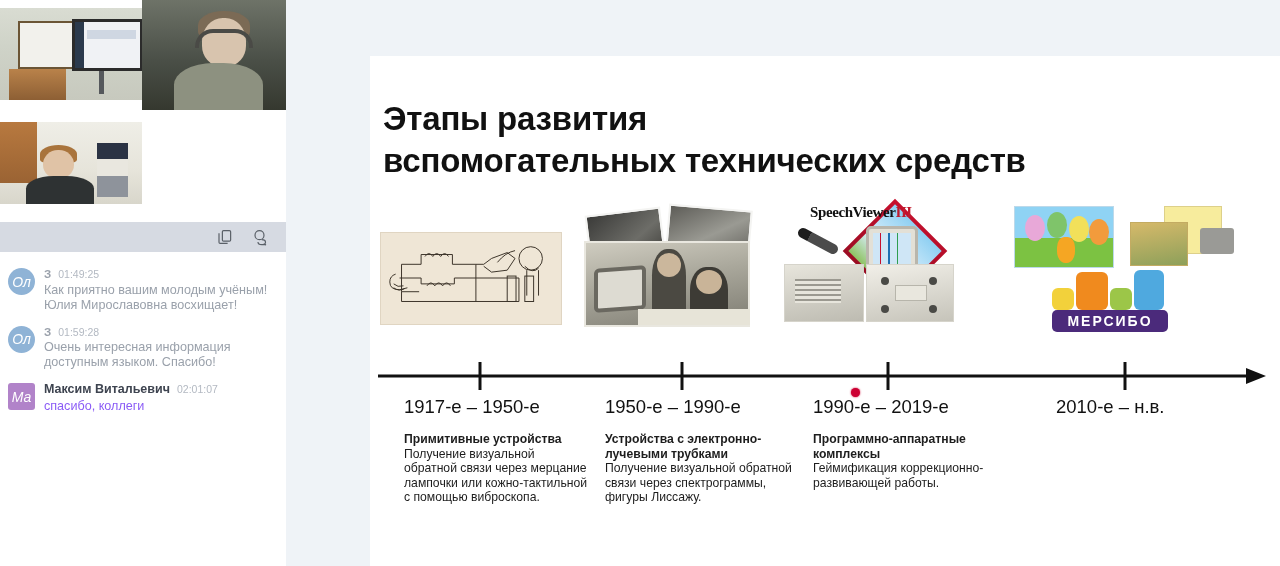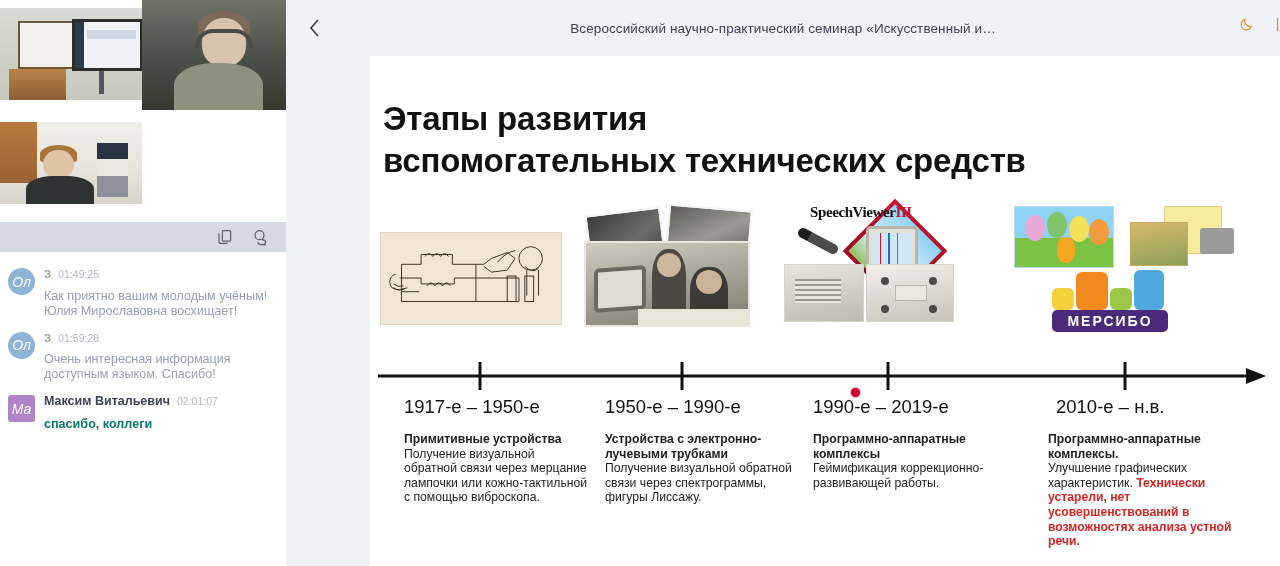--- a/index.html
+++ b/index.html
@@ -118,22 +118,22 @@
     font-family:"Liberation Sans", sans-serif;
     font-style:italic;
   }
   .avatar.round { border-radius:50%; background:#8fb3d6; }
   .avatar.square { border-radius:3px; background:#b183c9; }
   .msg-body { flex:1 1 auto; min-width:0; }
   .msg-head { display:flex; align-items:baseline; gap:7px; line-height:1.1; }
   .msg-author { font-size:11.5px; font-weight:bold; color:#9aa1ab; }
   .msg-author.strong { color:#3e4450; font-size:12.5px; }
   .msg-time { font-size:10.5px; color:#b3b9c2; }
-  .msg-text { font-size:12.6px; line-height:15px; color:#9aa1ab; margin-top:8px; }
-  .msg-text.strong { color:#0f766e; font-weight:bold; }
+  .msg-text { font-size:12.6px; line-height:15px; color:#9aa1ab; margin-top:2px; }
+  .msg-text.strong { color:#8b5cf6; font-weight:normal; }
 
   
   .main { position:relative; flex:1 1 auto; height:566px; background:#eff3f7; }
   .topbar {
     position:relative; height:56px; width:100%;
     display:flex; align-items:center; background:#eff3f7;
   }
   .back-btn {
     position:absolute; left:17px; top:17px; width:22px; height:22px;
     display:flex; align-items:center; justify-content:center; cursor:pointer;
@@ -395,36 +395,20 @@
             <span class="msg-time">02:01:07</span>
           </div>
           <div class="msg-text strong">спасибо, коллеги</div>
         </div>
       </div>
     </div>
   </div>
 
   <div class="main">
 
-    <div class="topbar">
-      <div class="back-btn">
-        <svg width="13" height="20" viewBox="0 0 13 20" fill="none" stroke="#3b4350" stroke-width="1.7">
-          <path d="M10 2 L3 10 L10 18"></path>
-        </svg>
-      </div>
-      <div class="topbar-title">Всероссийский научно-практический семинар «Искусственный и…</div>
-      <div class="topbar-right">
-        <svg class="tr-icon" viewBox="0 0 24 24" fill="none" stroke="currentColor" stroke-width="1.8">
-          <path d="M19 14.5A8 8 0 0 1 9.5 5 7.5 7.5 0 1 0 19 14.5z"></path>
-        </svg>
-        <svg class="tr-icon clip" viewBox="0 0 24 24" fill="none" stroke="currentColor" stroke-width="1.8" style="margin-right:-12px;">
-          <path d="M12 3v18"></path>
-        </svg>
-      </div>
-    </div>
 
     <div class="slide">
       <div class="slide-inner">
 
         <div class="slide-title">
           <span>Этапы развития</span>
           <span class="l2">вспомогательных технических средств</span>
         </div>
 
         <div class="img-row">
@@ -540,25 +524,20 @@
           <div class="col col-3">
             <div class="col-period">1990-е – 2019-е</div>
             <div class="col-body">
               <b>Программно-аппаратные комплексы</b><br>
               <span>Геймификация коррекционно-развивающей работы.</span>
             </div>
           </div>
 
           <div class="col col-4">
             <div class="col-period">2010-е – н.в.</div>
-            <div class="col-body">
-              <b>Программно-аппаратные комплексы.</b><br>
-              <span>Улучшение графических характеристик.</span>
-              <span class="red">Технически устарели, нет усовершенствований в возможностях анализа устной речи.</span>
-            </div>
           </div>
 
         </div>
 
       </div>
     </div>
   </div>
 </div>
 
 </body></html>

